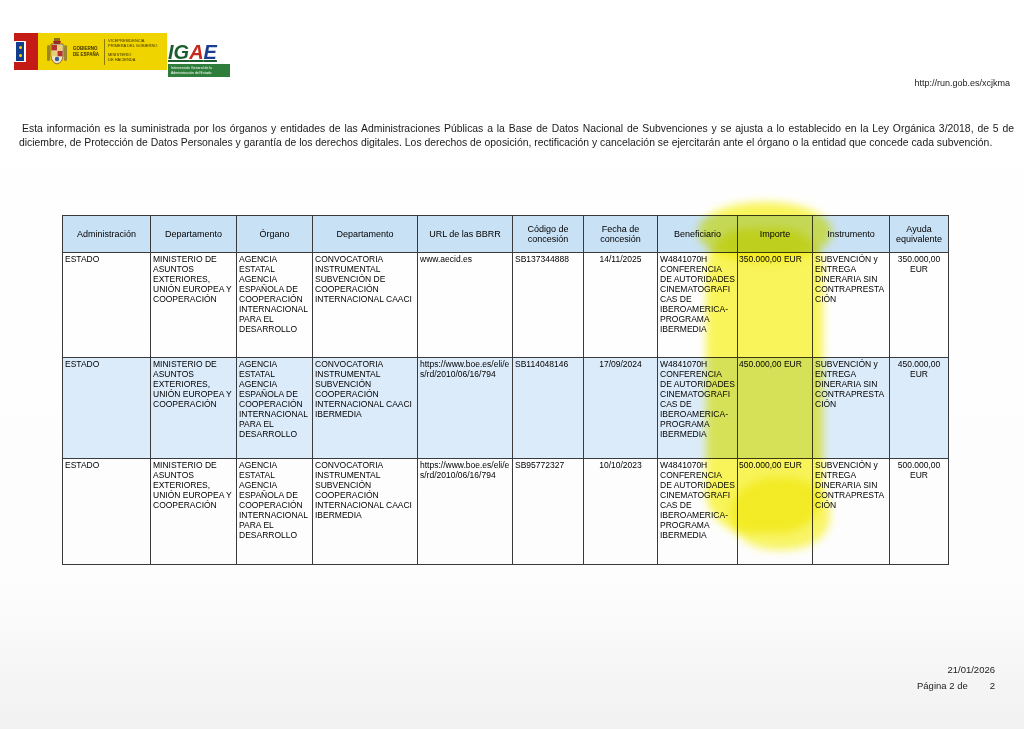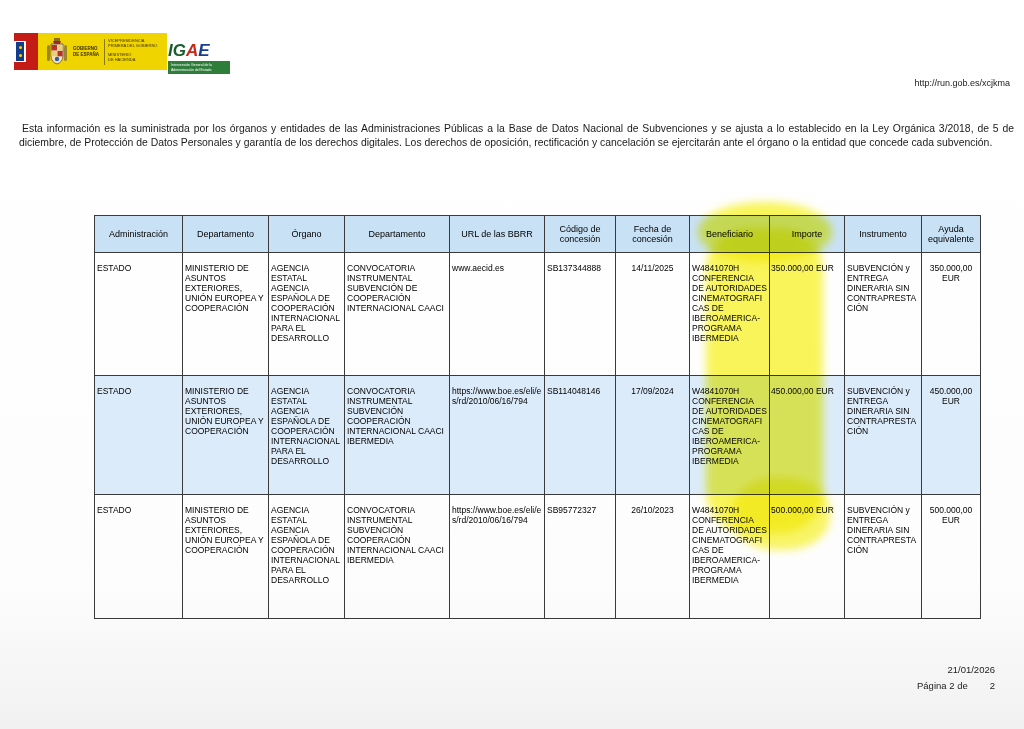--- a/index.html
+++ b/index.html
@@ -30,22 +30,22 @@
     background:#f0d400;display:flex;align-items:center;
   }
   .gob-arms{width:26px;height:30px;margin-left:6px;flex:0 0 auto;}
   .gob-name{margin-left:3px;width:28px;font-size:4.5px;font-weight:bold;color:#3c2f00;line-height:1.25;}
   .gob-divider{width:1px;height:26px;background:#8a7a00;margin:0 3px;}
   .gob-dept{font-size:4px;color:#3c2f00;line-height:1.3;}
   .gob-dept .grp{margin-bottom:3px;}
 
   .igae{position:absolute;left:168px;top:42px;width:70px;}
   .igae-acronym{
-    font-size:17px;font-weight:bold;font-style:italic;letter-spacing:0px;
-    color:#1b5e2e;line-height:1;
+    font-size:20px;font-weight:bold;font-style:italic;letter-spacing:0px;
+    color:#1b5e2e;line-height:1;text-decoration:underline;
   }
   .igae-acronym .a{color:#c22a1d;}
   .igae-acronym .e{color:#1a3e8f;}
   .igae-sub{
     margin-top:2px;background:#2f7d3a;color:#fff;
     font-size:3.5px;line-height:1.3;padding:2px 3px;width:56px;
   }
 
   .doc-title{
     position:absolute;left:36px;right:0;top:33px;
@@ -66,33 +66,32 @@
   }
   .intro p{margin:0;}
   .intro p.first{text-indent:3px;}
 
   
   .grants-table{
     position:absolute;left:62px;top:215px;width:886px;
     border-collapse:collapse;table-layout:fixed;
     font-size:8.5px;line-height:1.18;color:#000;
     border:1.5px solid #222;
-    margin-left:32px;
   }
   .grants-table th,.grants-table td{
     border:1px solid #3a3a3a;
     overflow:hidden;
   }
   .grants-table th{
     background:#c9e1f5;font-weight:normal;font-size:9px;
     text-align:center;vertical-align:middle;height:34px;line-height:1.15;
     padding:1px 2px;
   }
   .grants-table td{
-    vertical-align:top;padding:10px 2px;
+    vertical-align:top;padding:1px 2px;
     overflow-wrap:anywhere;word-break:break-word;
   }
   tr.r1 td{height:102px;}
   tr.r2 td{height:98px;background:#dcebfa;}
   tr.r3 td{height:103px;}
   td.ac{text-align:center;}
   td.imp{white-space:nowrap;padding-left:1px;padding-right:0;}
 
   
   .hl{position:absolute;pointer-events:none;mix-blend-mode:multiply;filter:blur(4px);}
@@ -221,21 +220,21 @@
         <td>SUBVENCIÓN y ENTREGA DINERARIA SIN CONTRAPRESTACIÓN</td>
         <td class="ac">450.000,00 EUR</td>
       </tr>
       <tr class="r3">
         <td>ESTADO</td>
         <td>MINISTERIO DE ASUNTOS EXTERIORES, UNIÓN EUROPEA Y COOPERACIÓN</td>
         <td>AGENCIA ESTATAL AGENCIA ESPAÑOLA DE COOPERACIÓN INTERNACIONAL PARA EL DESARROLLO</td>
         <td>CONVOCATORIA INSTRUMENTAL SUBVENCIÓN COOPERACIÓN INTERNACIONAL CAACI IBERMEDIA</td>
         <td>https://www.boe.es/eli/es/rd/2010/06/16/794</td>
         <td>SB95772327</td>
-        <td class="ac">26/10/2023</td>
+        <td class="ac">10/10/2023</td>
         <td>W4841070H CONFERENCIA DE AUTORIDADES CINEMATOGRAFICAS DE IBEROAMERICA-PROGRAMA IBERMEDIA</td>
         <td class="imp">500.000,00 EUR</td>
         <td>SUBVENCIÓN y ENTREGA DINERARIA SIN CONTRAPRESTACIÓN</td>
         <td class="ac">500.000,00 EUR</td>
       </tr>
     </tbody>
   </table>
 
   <div class="hl hl-top" style="background: rgb(248, 243, 42);"></div>
   <div class="hl hl-band" style="background: rgb(248, 243, 42);"></div>

